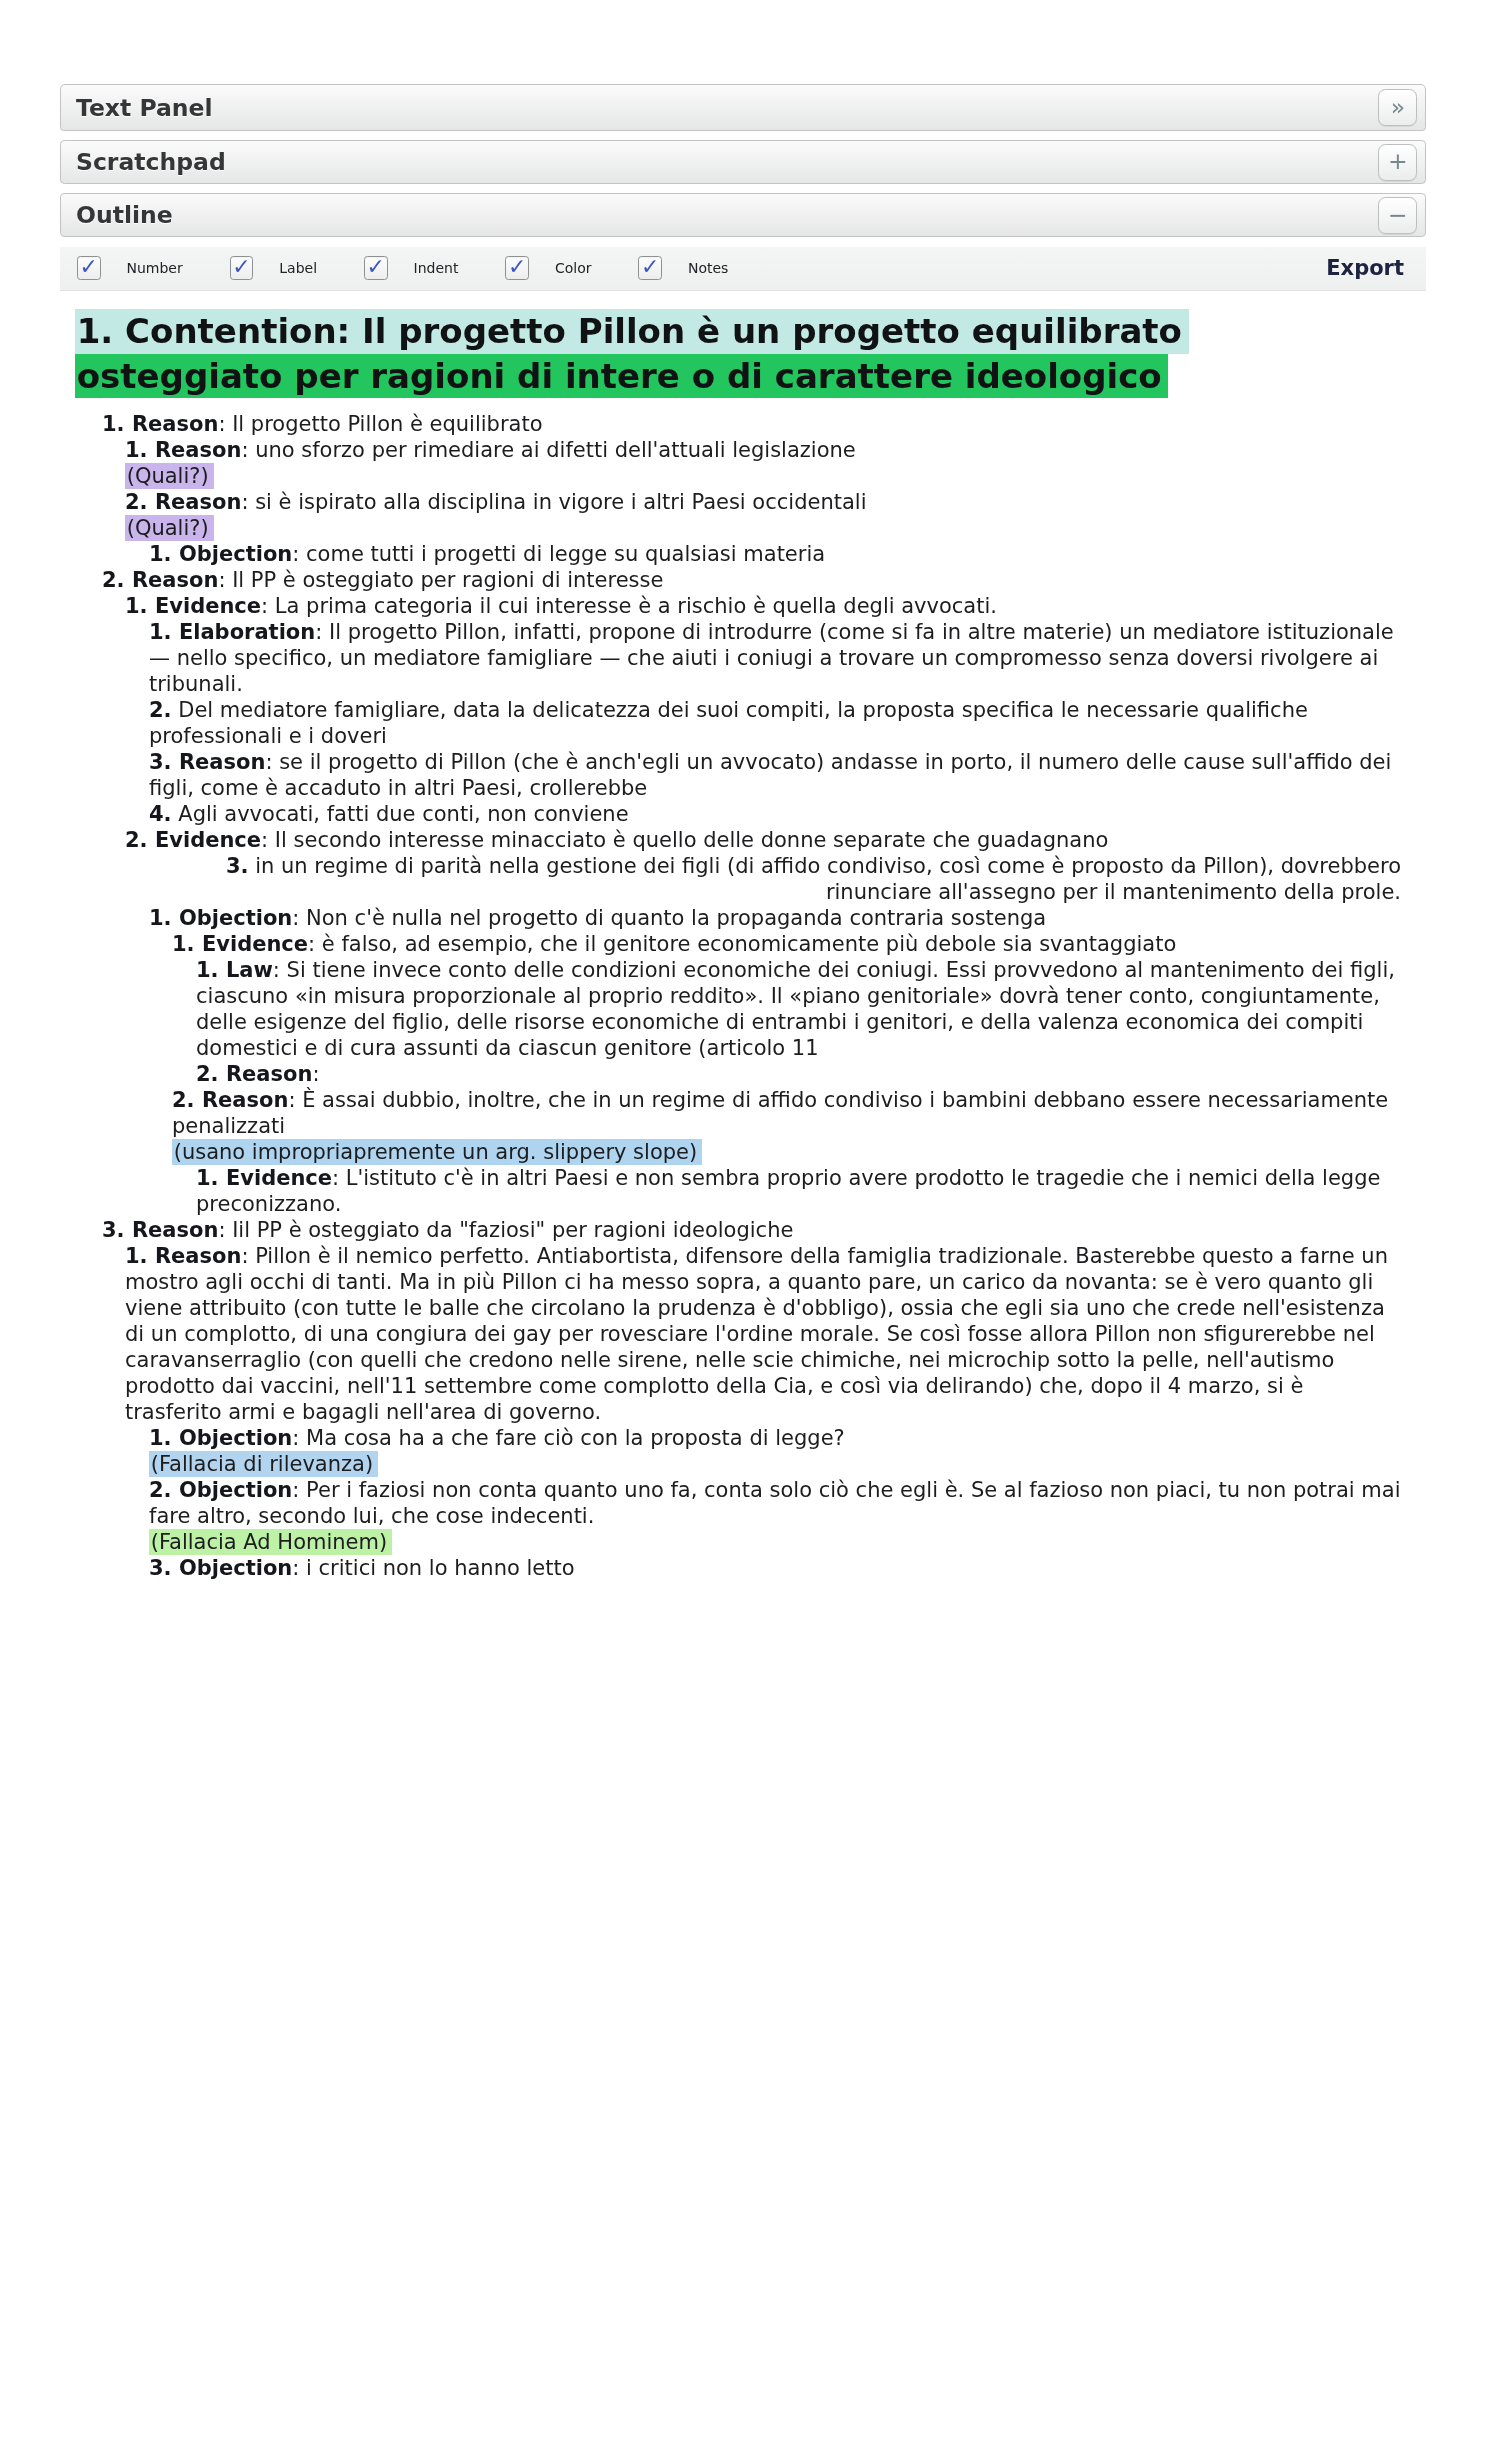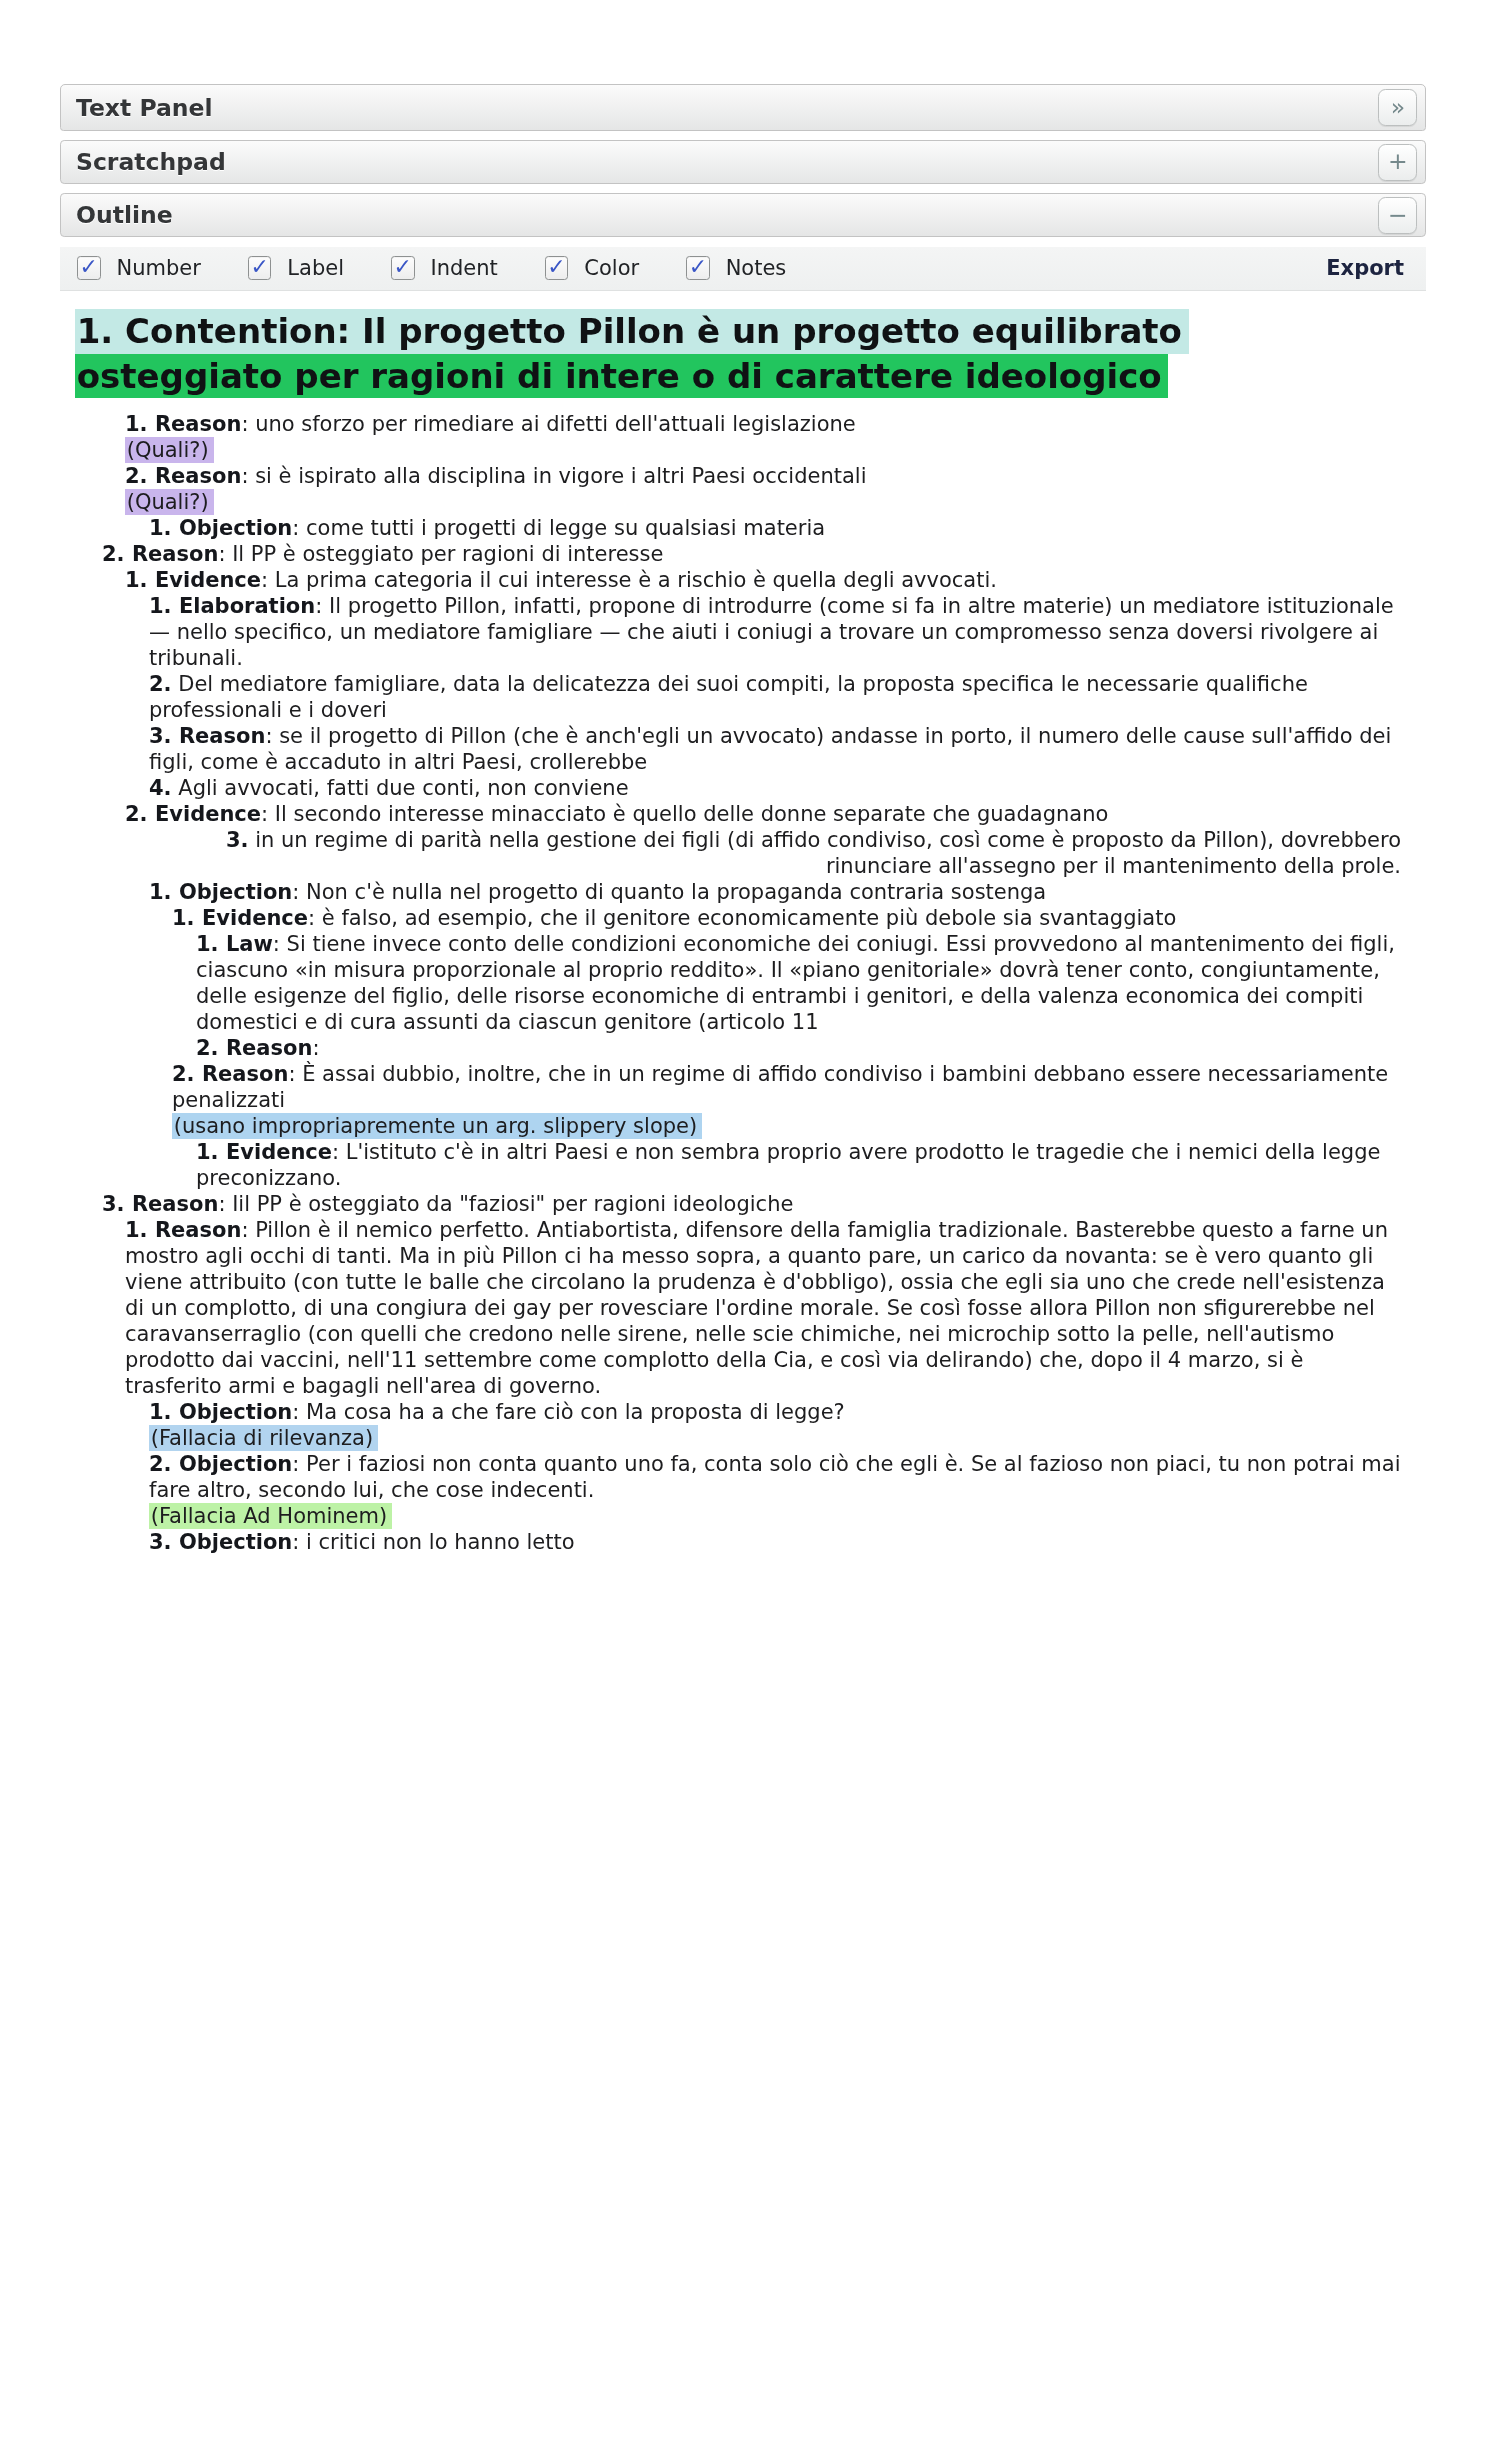--- a/index.html
+++ b/index.html
@@ -58,21 +58,21 @@
     border-radius:3.4px;
     background:linear-gradient(#fdfdfd,#ededed);
     display:flex;align-items:center;justify-content:center;
     cursor:pointer;
     box-shadow:inset 0 0.8px 0.8px rgba(0,0,0,.06);
   }
   .cb-check{
     color:#3a56c6;font-size:22px;font-weight:bold;line-height:1;
     transform:translateY(-0.8px);
   }
-  .cb-label{font-size:21px;color:#212326;margin-left:16px;text-align:center;}
+  .cb-label{font-size:14px;color:#212326;margin-left:26px;text-align:center;}
   .export{
     margin-left:auto;
     font-size:21px;font-weight:600;color:#1d2440;
     cursor:pointer;
   }
   .content{
     padding:13.4px 25px 0 15px;
   }
   .outline-title{
     font-size:34px;font-weight:bold;color:#101214;
@@ -149,20 +149,21 @@
       </span>
     <span class="export">Export</span>
   </div>
 
   <div class="content">
     <div class="outline-title">
         <span class="t-line"><span class="hl" style="background: rgb(195, 233, 229);">1. Contention: Il progetto Pillon è un progetto equilibrato</span></span>
         <span class="t-line"><span class="hl" style="background: #22c55e;">osteggiato per ragioni di intere o di carattere ideologico</span></span>
       </div>
     <div class="items">
+        <div class="item" style="margin-left: 27px;"><b>1. Reason</b><span>: Il progetto Pillon è equilibrato</span></div>
         <div class="item" style="margin-left: 50px;"><b>1. Reason</b><span>: uno sforzo per rimediare ai difetti dell'attuali legislazione</span><div class="note"><span style="background: rgb(201, 181, 236);">(Quali?)</span></div></div>
         <div class="item" style="margin-left: 50px;"><b>2. Reason</b><span>: si è ispirato alla disciplina in vigore i altri Paesi occidentali</span><div class="note"><span style="background: rgb(201, 181, 236);">(Quali?)</span></div></div>
         <div class="item" style="margin-left: 74px;"><b>1. Objection</b><span>: come tutti i progetti di legge su qualsiasi materia</span></div>
         <div class="item" style="margin-left: 27px;"><b>2. Reason</b><span>: Il PP è osteggiato per ragioni di interesse</span></div>
         <div class="item" style="margin-left: 50px;"><b>1. Evidence</b><span>: La prima categoria il cui interesse è a rischio è quella degli avvocati.</span></div>
         <div class="item" style="margin-left: 74px;"><b>1. Elaboration</b><span>: Il progetto Pillon, infatti, propone di introdurre (come si fa in altre materie) un mediatore istituzionale — nello specifico, un mediatore famigliare — che aiuti i coniugi a trovare un compromesso senza doversi rivolgere ai tribunali.</span></div>
         <div class="item" style="margin-left: 74px;"><b>2.</b><span> Del mediatore famigliare, data la delicatezza dei suoi compiti, la proposta specifica le necessarie qualifiche professionali e i doveri</span></div>
         <div class="item" style="margin-left: 74px;"><b>3. Reason</b><span>: se il progetto di Pillon (che è anch'egli un avvocato) andasse in porto, il numero delle cause sull'affido dei figli, come è accaduto in altri Paesi, crollerebbe</span></div>
         <div class="item" style="margin-left: 74px;"><b>4.</b><span> Agli avvocati, fatti due conti, non conviene</span></div>
         <div class="item" style="margin-left: 50px;"><b>2. Evidence</b><span>: Il secondo interesse minacciato è quello delle donne separate che guadagnano</span></div>

